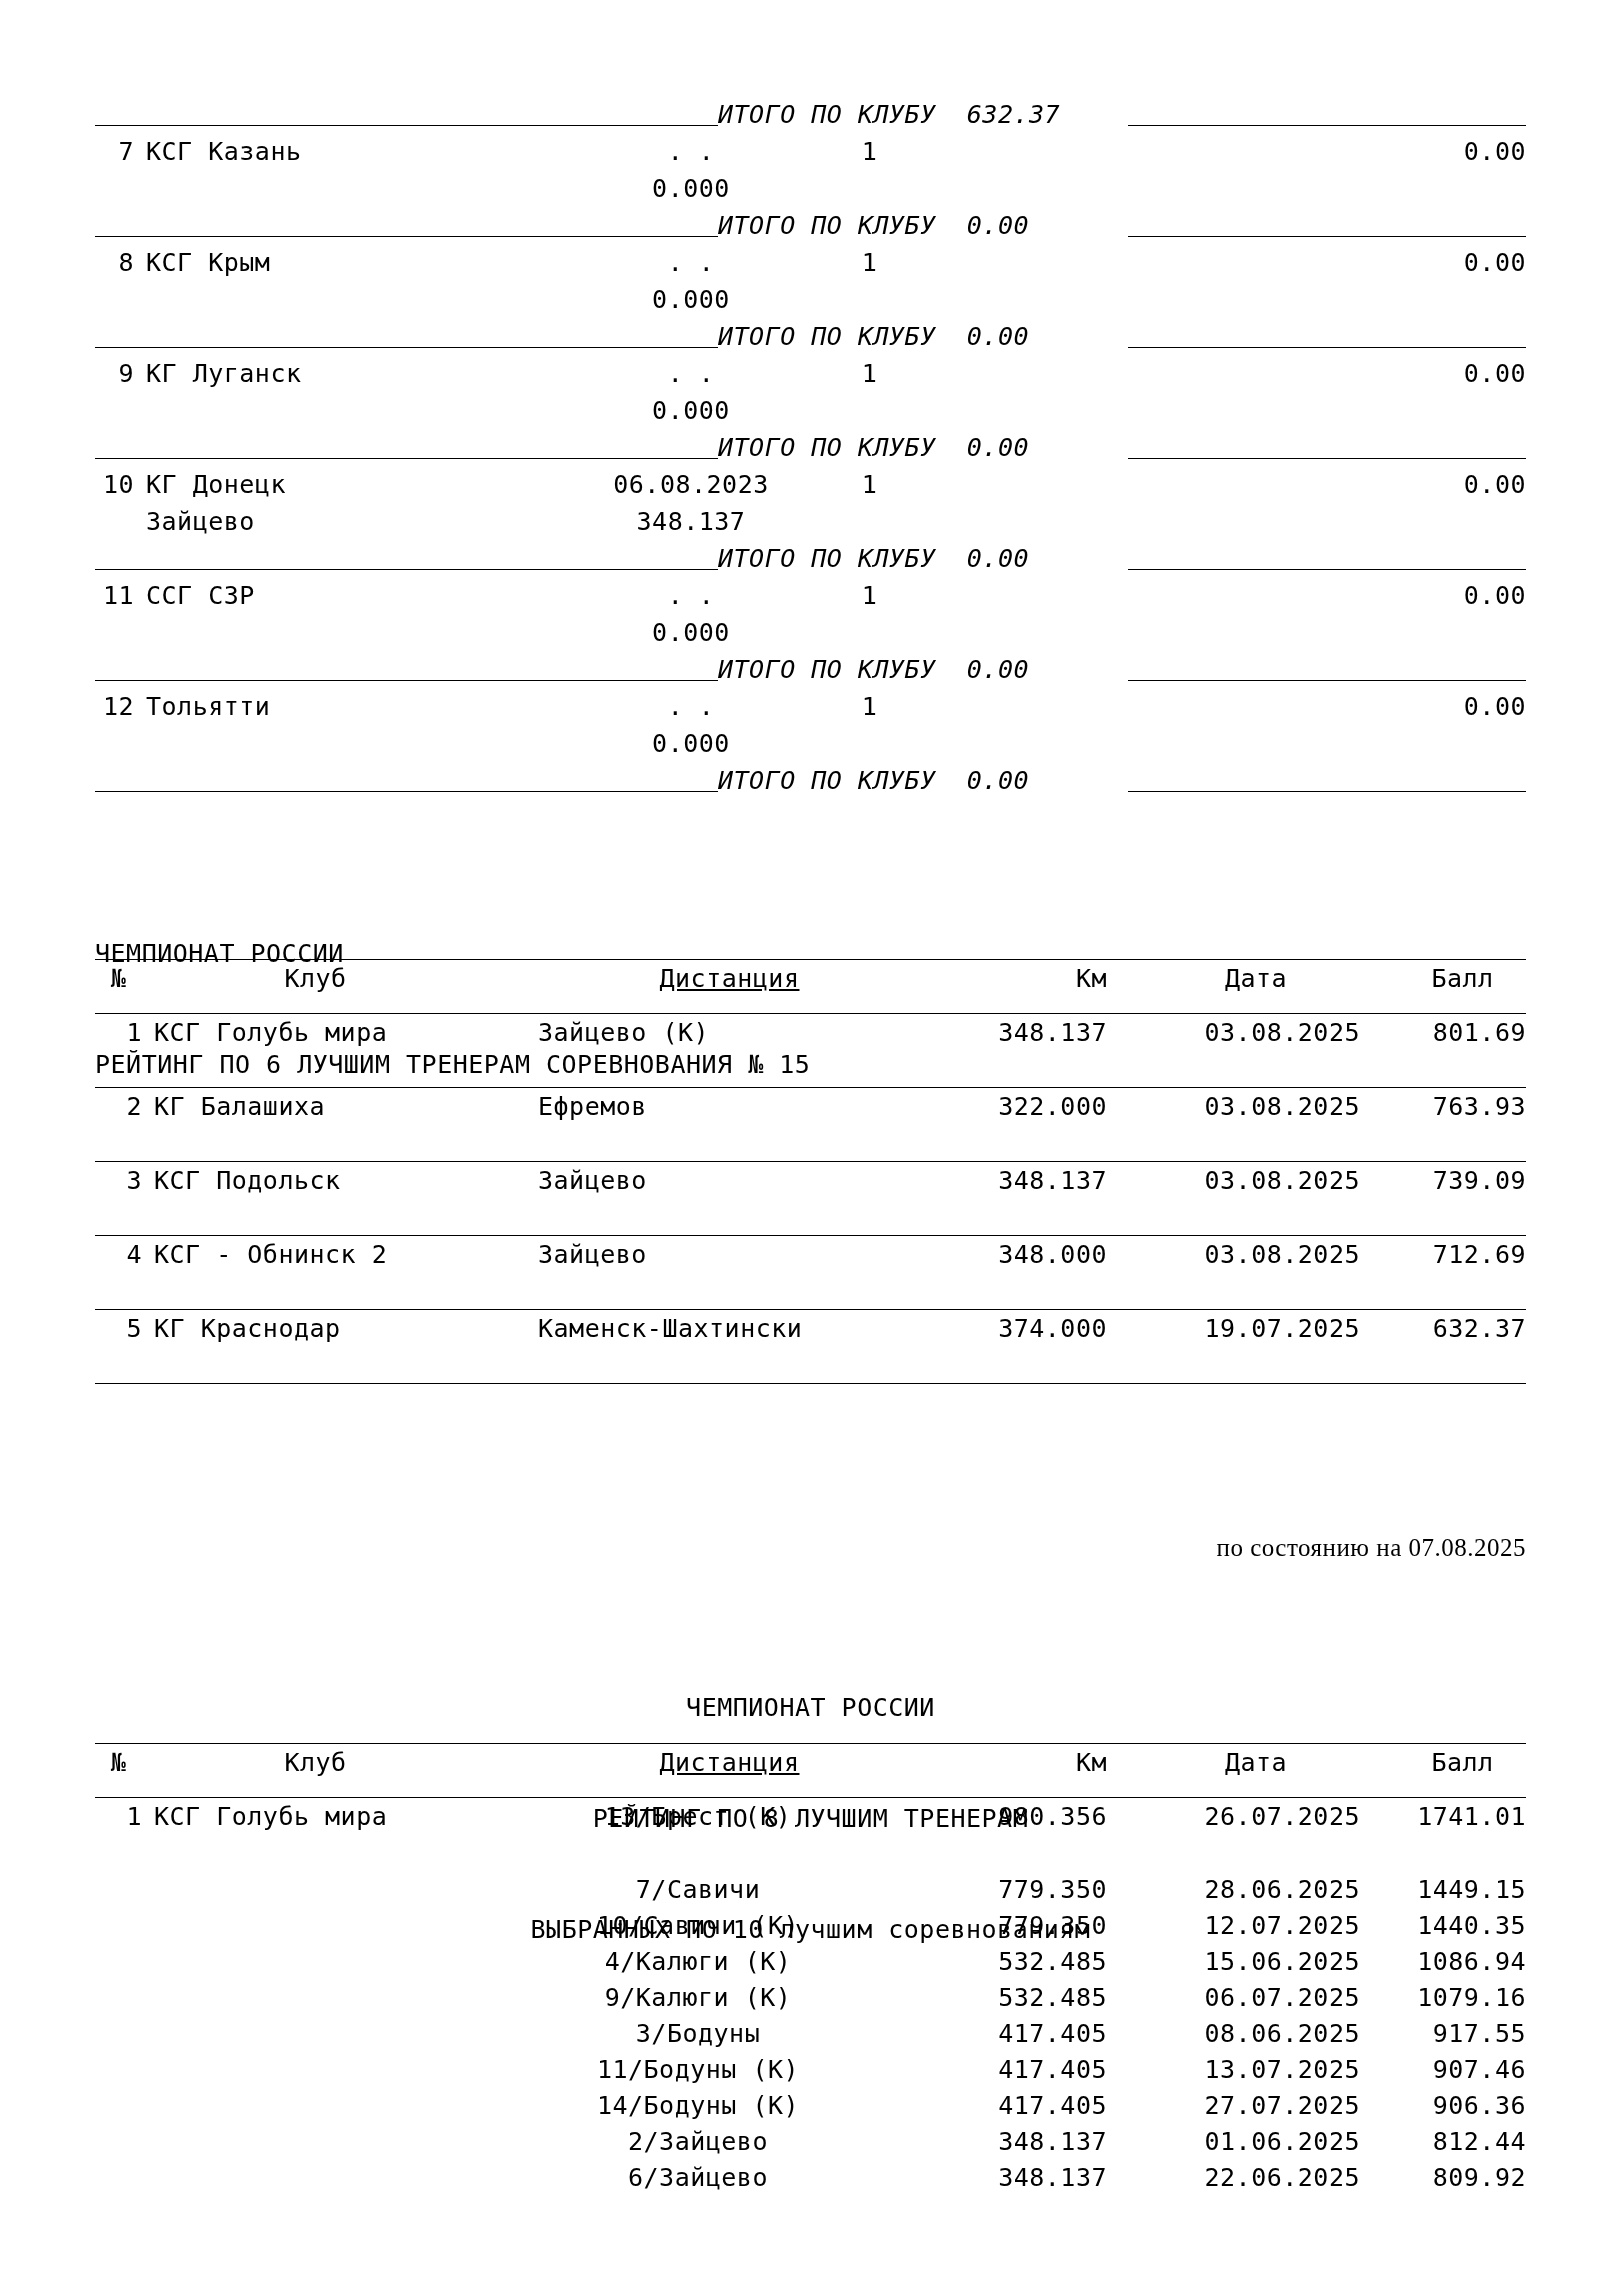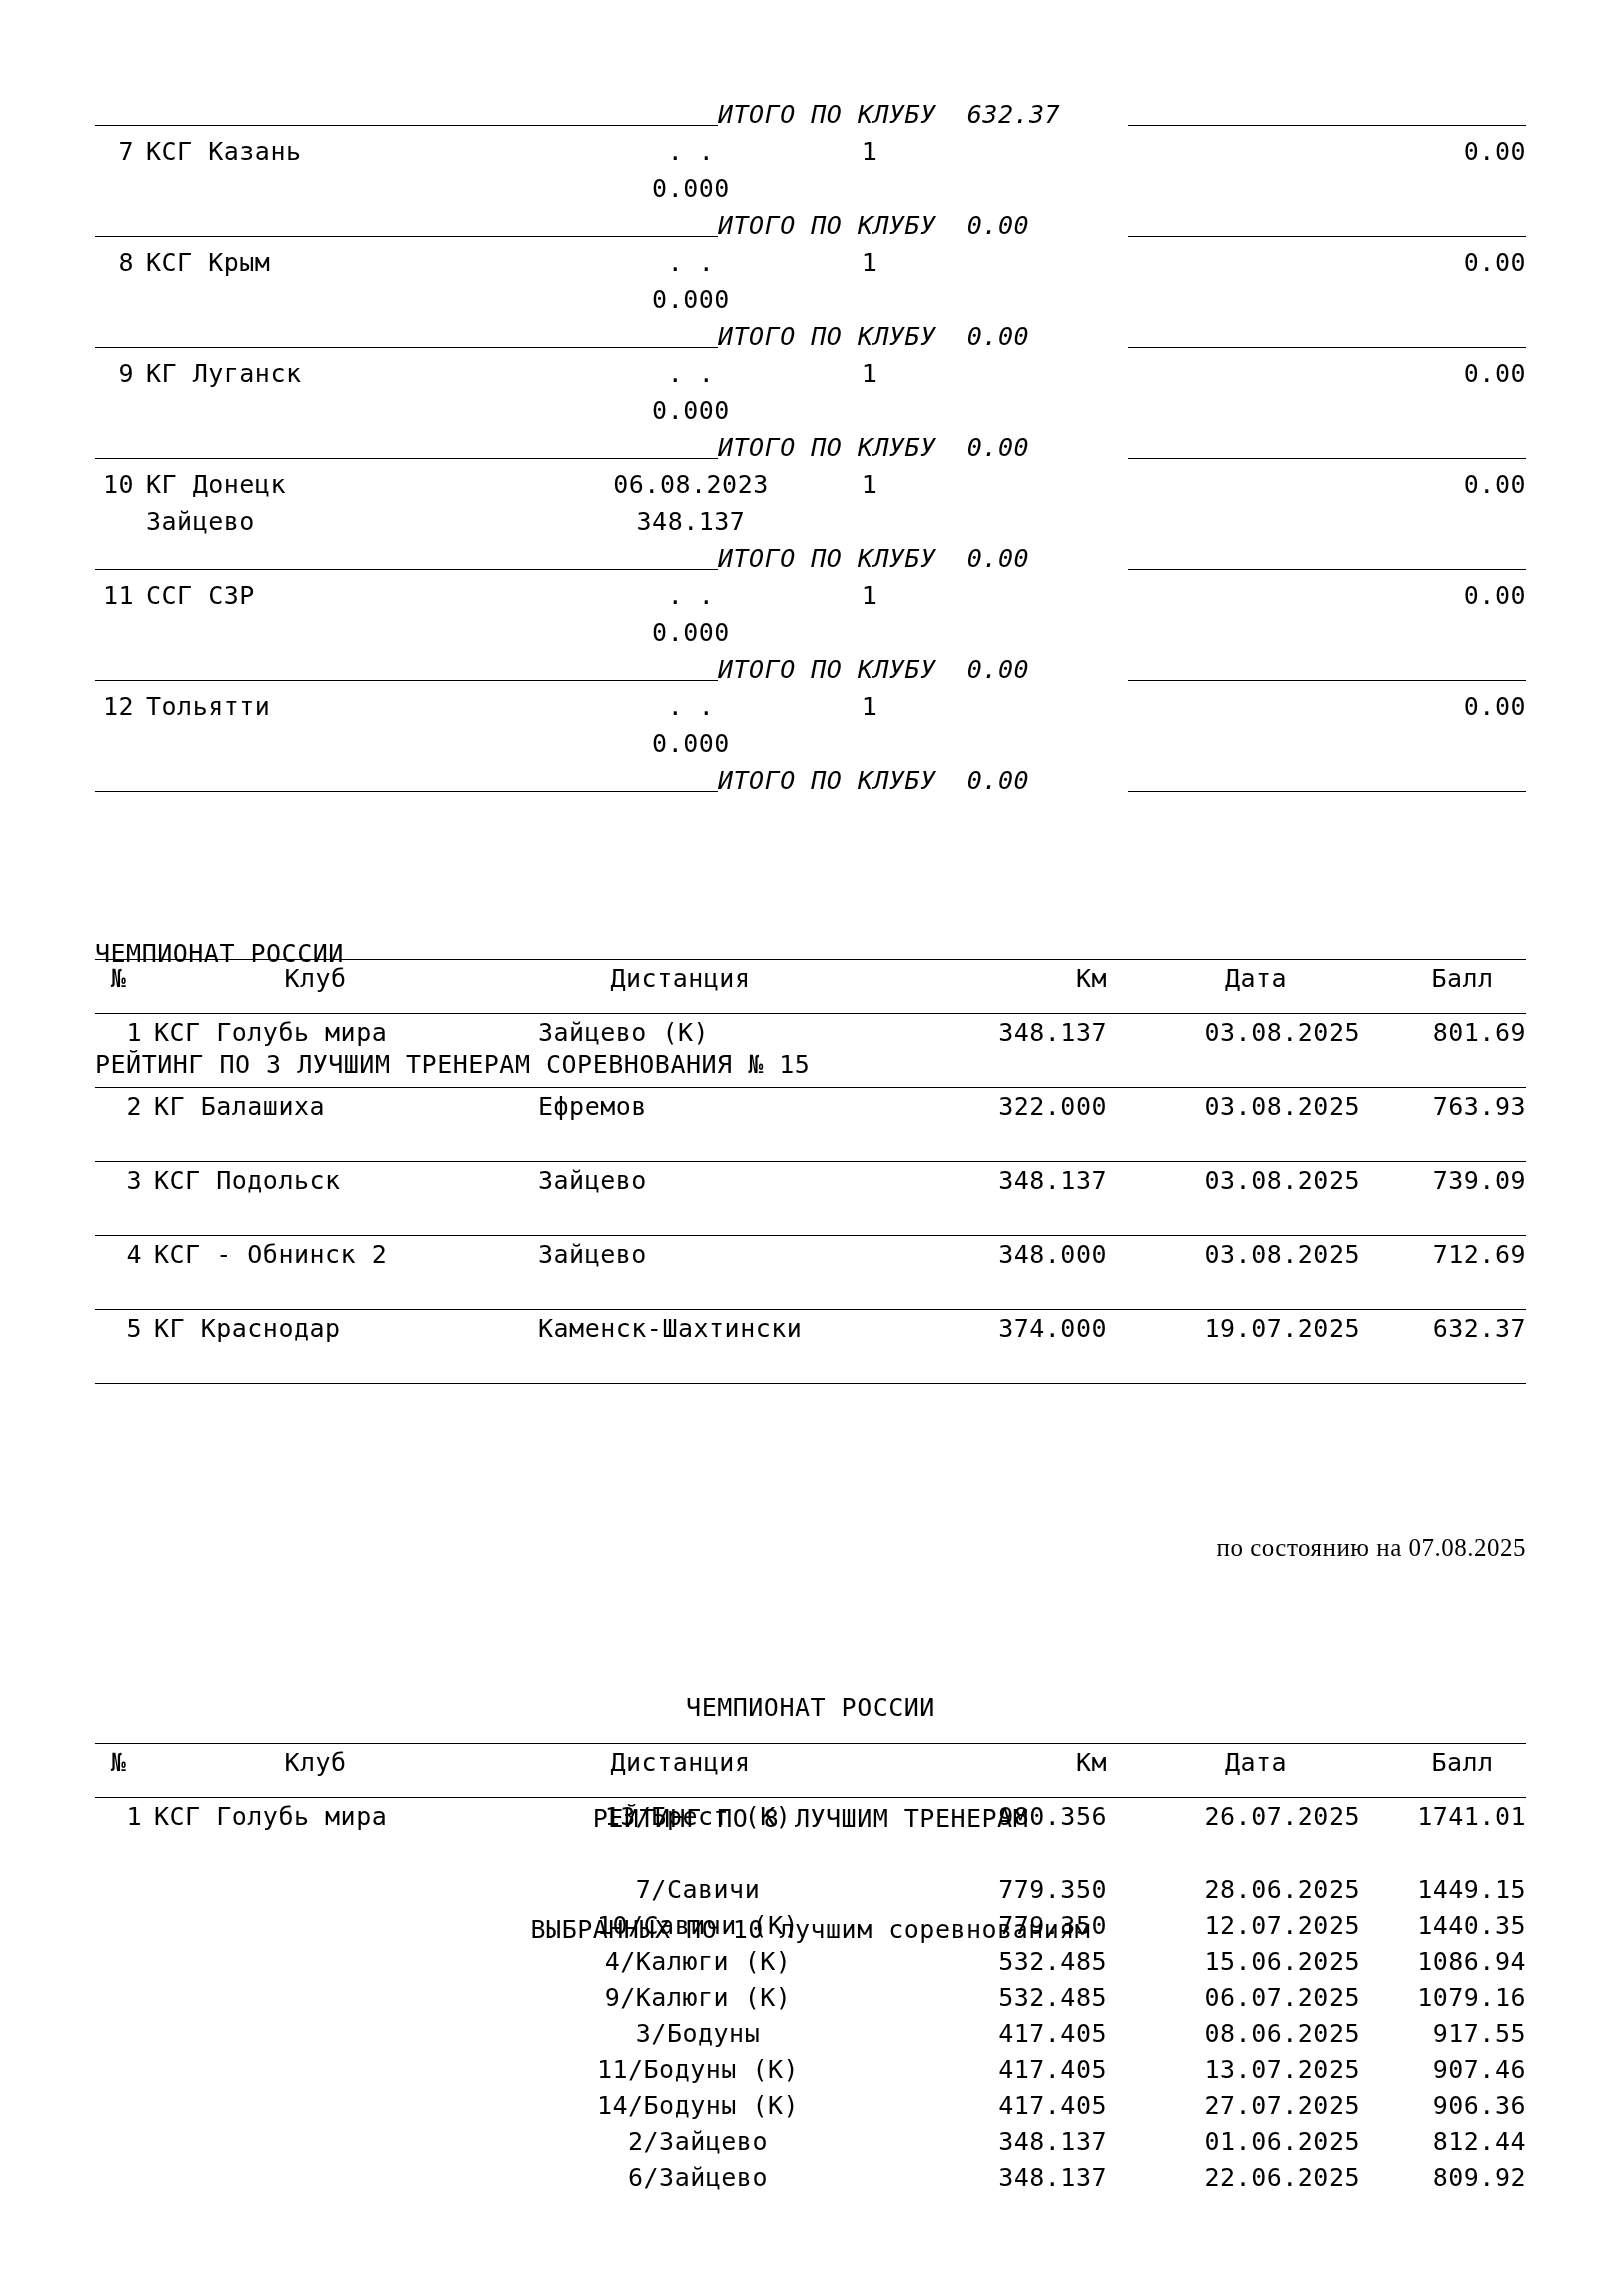--- a/index.html
+++ b/index.html
@@ -145,21 +145,21 @@
   }
   .rt-num   { position: absolute; left: 0px;    width: 47px;  text-align: right; }
   .rt-club  { position: absolute; left: 59px;   width: 323px; text-align: left; }
   .rt-dist  { position: absolute; left: 443px;  width: 333px; text-align: left; }
   .rt-km    { position: absolute; left: 845px;  width: 167px; text-align: right; }
   .rt-date  { position: absolute; left: 1057px; width: 208px; text-align: right; }
   .rt-score { position: absolute; left: 1304px; width: 127px; text-align: right; }
 
   .rt-h-num   { position: absolute; left: 0px;    width: 47px;  text-align: center; }
   .rt-h-club  { position: absolute; left: 59px;   width: 323px; text-align: center; }
-  .rt-h-dist  { position: absolute; left: 419px;  width: 333px; text-align: center; }
+  .rt-h-dist  { position: absolute; left: 468px;  width: 333px; text-align: center; text-decoration: underline; }
   .rt-h-km    { position: absolute; left: 845px;  width: 167px; text-align: right; }
   .rt-h-date  { position: absolute; left: 1057px; width: 208px; text-align: center; }
   .rt-h-score { position: absolute; left: 1304px; width: 127px; text-align: center; }
 
   
   .rt-dist-right { position: absolute; left: 407px; width: 392px; text-align: center; }
 
   #rating-15-table { top: 959px; }
 
   
@@ -182,21 +182,21 @@
 </style>
 </head>
 <body>
 
 <div class="page">
 
   <div id="club-summary" class="mono"><div class="totals-line"><div class="totals-rule-left"></div><div class="totals-rule-right"></div><div class="totals-text">ИТОГО ПО КЛУБУ  632.37</div></div><div class="club-row"><span class="c-rank">7</span><span class="c-name">КСГ Казань</span><span class="c-date">. .</span><span class="c-count">1</span><span class="c-score">0.00</span></div><div class="club-sub"><span class="s-name"></span><span class="s-km">0.000</span></div><div class="totals-line"><div class="totals-rule-left"></div><div class="totals-rule-right"></div><div class="totals-text">ИТОГО ПО КЛУБУ  0.00</div></div><div class="club-row"><span class="c-rank">8</span><span class="c-name">КСГ Крым</span><span class="c-date">. .</span><span class="c-count">1</span><span class="c-score">0.00</span></div><div class="club-sub"><span class="s-name"></span><span class="s-km">0.000</span></div><div class="totals-line"><div class="totals-rule-left"></div><div class="totals-rule-right"></div><div class="totals-text">ИТОГО ПО КЛУБУ  0.00</div></div><div class="club-row"><span class="c-rank">9</span><span class="c-name">КГ Луганск</span><span class="c-date">. .</span><span class="c-count">1</span><span class="c-score">0.00</span></div><div class="club-sub"><span class="s-name"></span><span class="s-km">0.000</span></div><div class="totals-line"><div class="totals-rule-left"></div><div class="totals-rule-right"></div><div class="totals-text">ИТОГО ПО КЛУБУ  0.00</div></div><div class="club-row"><span class="c-rank">10</span><span class="c-name">КГ Донецк</span><span class="c-date">06.08.2023</span><span class="c-count">1</span><span class="c-score">0.00</span></div><div class="club-sub"><span class="s-name">Зайцево</span><span class="s-km">348.137</span></div><div class="totals-line"><div class="totals-rule-left"></div><div class="totals-rule-right"></div><div class="totals-text">ИТОГО ПО КЛУБУ  0.00</div></div><div class="club-row"><span class="c-rank">11</span><span class="c-name">ССГ СЗР</span><span class="c-date">. .</span><span class="c-count">1</span><span class="c-score">0.00</span></div><div class="club-sub"><span class="s-name"></span><span class="s-km">0.000</span></div><div class="totals-line"><div class="totals-rule-left"></div><div class="totals-rule-right"></div><div class="totals-text">ИТОГО ПО КЛУБУ  0.00</div></div><div class="club-row"><span class="c-rank">12</span><span class="c-name">Тольятти</span><span class="c-date">. .</span><span class="c-count">1</span><span class="c-score">0.00</span></div><div class="club-sub"><span class="s-name"></span><span class="s-km">0.000</span></div><div class="totals-line"><div class="totals-rule-left"></div><div class="totals-rule-right"></div><div class="totals-text">ИТОГО ПО КЛУБУ  0.00</div></div></div>
 
   <div id="rating-15-heading" class="mono">
     <div class="head-line">ЧЕМПИОНАТ РОССИИ</div>
-    <div class="head-line">РЕЙТИНГ ПО 3 ЛУЧШИМ ТРЕНЕРАМ СОРЕВНОВАНИЯ № 15</div>
+    <div class="head-line">РЕЙТИНГ ПО 6 ЛУЧШИМ ТРЕНЕРАМ СОРЕВНОВАНИЯ № 15</div>
   </div>
 
   <div id="rating-15-table" class="rating-table mono"><div class="rt-rule"></div><div class="rt-headrow"><span class="rt-h-num">№</span><span class="rt-h-club">Клуб</span><span class="rt-h-dist">Дистанция</span><span class="rt-h-km">Км</span><span class="rt-h-date">Дата</span><span class="rt-h-score">Балл</span></div><div class="rt-rule"></div><div class="rt-row"><span class="rt-num">1</span><span class="rt-club">КСГ Голубь мира</span><span class="rt-dist">Зайцево (К)</span><span class="rt-km">348.137</span><span class="rt-date">03.08.2025</span><span class="rt-score">801.69</span></div><div class="rt-rule"></div><div class="rt-row"><span class="rt-num">2</span><span class="rt-club">КГ Балашиха</span><span class="rt-dist">Ефремов</span><span class="rt-km">322.000</span><span class="rt-date">03.08.2025</span><span class="rt-score">763.93</span></div><div class="rt-rule"></div><div class="rt-row"><span class="rt-num">3</span><span class="rt-club">КСГ Подольск</span><span class="rt-dist">Зайцево</span><span class="rt-km">348.137</span><span class="rt-date">03.08.2025</span><span class="rt-score">739.09</span></div><div class="rt-rule"></div><div class="rt-row"><span class="rt-num">4</span><span class="rt-club">КСГ - Обнинск 2</span><span class="rt-dist">Зайцево</span><span class="rt-km">348.000</span><span class="rt-date">03.08.2025</span><span class="rt-score">712.69</span></div><div class="rt-rule"></div><div class="rt-row"><span class="rt-num">5</span><span class="rt-club">КГ Краснодар</span><span class="rt-dist">Каменск-Шахтински</span><span class="rt-km">374.000</span><span class="rt-date">19.07.2025</span><span class="rt-score">632.37</span></div><div class="rt-rule"></div></div>
 
   <div id="status-date" class="mono">по состоянию на 07.08.2025</div>
 
   <div id="rating-10-heading" class="mono">
     <div class="head-line">ЧЕМПИОНАТ РОССИИ</div>
     <div class="head-line">РЕЙТИНГ ПО 8 ЛУЧШИМ ТРЕНЕРАМ</div>
     <div class="head-line">ВЫБРАННЫХ ПО 10 лучшим соревнованиям</div>

